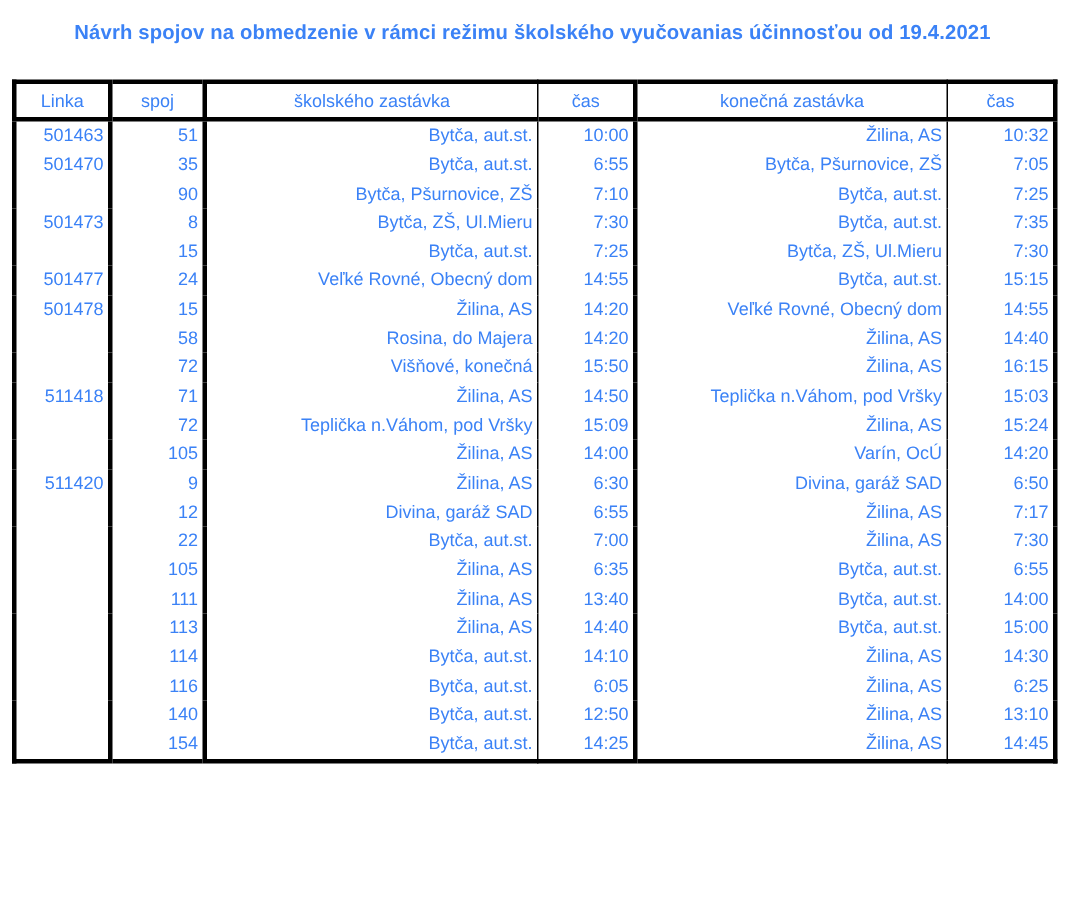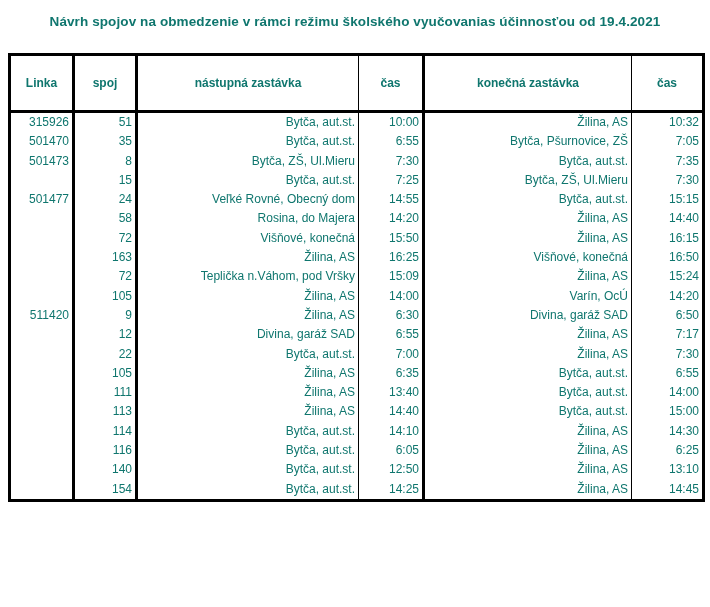--- a/index.html
+++ b/index.html
@@ -2,21 +2,21 @@
 <html><head>
 <meta charset="utf-8">
 <style>
   html, body { margin: 0; padding: 0; background: #ffffff; }
   .page {
     position: relative;
     width: 710px;
     height: 607px;
     background: #ffffff;
     font-family: "Liberation Sans", sans-serif;
-    color: #0f766e;
+    color: #3b82f6;
     overflow: hidden;
   }
   .title {
     position: absolute;
     top: 14px;
     left: 0;
     width: 100%;
     text-align: center;
     font-size: 13.5px;
     font-weight: bold;
@@ -26,25 +26,25 @@
     position: absolute;
     top: 53px;
     left: 8px;
     width: 694px;
     border-collapse: collapse;
     table-layout: fixed;
     border: 3px solid #000000;
     font-size: 12px;
   }
   table.timetable th {
-    font-weight: bold;
+    font-weight: normal;
     text-align: center;
     height: 22px;
     border-bottom: 3px solid #000000;
-    padding: 16px 3px;
+    padding: 0 3px;
     overflow: hidden;
     white-space: nowrap;
   }
   table.timetable td {
     height: 19.3px;
     padding: 0 3px;
     line-height: 19.3px;
     overflow: hidden;
     white-space: nowrap;
   }
@@ -68,42 +68,50 @@
       <col style="width:63px">
       <col style="width:222px">
       <col style="width:65px">
       <col style="width:208px">
       <col style="width:72px">
     </colgroup>
     <thead>
       <tr>
           <th class="c0">Linka</th>
           <th class="c1">spoj</th>
-          <th class="c2">nástupná zastávka</th>
+          <th class="c2">školského zastávka</th>
           <th class="c3">čas</th>
           <th class="c4">konečná zastávka</th>
           <th class="c5">čas</th>
         </tr>
     </thead>
     <tbody>
         <tr>
-          <td class="c0">315926</td>
+          <td class="c0">501463</td>
           <td class="c1">51</td>
           <td class="c2">Bytča, aut.st.</td>
           <td class="c3">10:00</td>
           <td class="c4">Žilina, AS</td>
           <td class="c5">10:32</td>
         </tr>
         <tr>
           <td class="c0">501470</td>
           <td class="c1">35</td>
           <td class="c2">Bytča, aut.st.</td>
           <td class="c3">6:55</td>
           <td class="c4">Bytča, Pšurnovice, ZŠ</td>
           <td class="c5">7:05</td>
+        </tr>
+        <tr>
+          <td class="c0"></td>
+          <td class="c1">90</td>
+          <td class="c2">Bytča, Pšurnovice, ZŠ</td>
+          <td class="c3">7:10</td>
+          <td class="c4">Bytča, aut.st.</td>
+          <td class="c5">7:25</td>
         </tr>
         <tr>
           <td class="c0">501473</td>
           <td class="c1">8</td>
           <td class="c2">Bytča, ZŠ, Ul.Mieru</td>
           <td class="c3">7:30</td>
           <td class="c4">Bytča, aut.st.</td>
           <td class="c5">7:35</td>
         </tr>
         <tr>
@@ -116,42 +124,50 @@
         </tr>
         <tr>
           <td class="c0">501477</td>
           <td class="c1">24</td>
           <td class="c2">Veľké Rovné, Obecný dom</td>
           <td class="c3">14:55</td>
           <td class="c4">Bytča, aut.st.</td>
           <td class="c5">15:15</td>
         </tr>
         <tr>
+          <td class="c0">501478</td>
+          <td class="c1">15</td>
+          <td class="c2">Žilina, AS</td>
+          <td class="c3">14:20</td>
+          <td class="c4">Veľké Rovné, Obecný dom</td>
+          <td class="c5">14:55</td>
+        </tr>
+        <tr>
           <td class="c0"></td>
           <td class="c1">58</td>
           <td class="c2">Rosina, do Majera</td>
           <td class="c3">14:20</td>
           <td class="c4">Žilina, AS</td>
           <td class="c5">14:40</td>
         </tr>
         <tr>
           <td class="c0"></td>
           <td class="c1">72</td>
           <td class="c2">Višňové, konečná</td>
           <td class="c3">15:50</td>
           <td class="c4">Žilina, AS</td>
           <td class="c5">16:15</td>
         </tr>
         <tr>
-          <td class="c0"></td>
-          <td class="c1">163</td>
-          <td class="c2">Žilina, AS</td>
-          <td class="c3">16:25</td>
-          <td class="c4">Višňové, konečná</td>
-          <td class="c5">16:50</td>
+          <td class="c0">511418</td>
+          <td class="c1">71</td>
+          <td class="c2">Žilina, AS</td>
+          <td class="c3">14:50</td>
+          <td class="c4">Teplička n.Váhom, pod Vršky</td>
+          <td class="c5">15:03</td>
         </tr>
         <tr>
           <td class="c0"></td>
           <td class="c1">72</td>
           <td class="c2">Teplička n.Váhom, pod Vršky</td>
           <td class="c3">15:09</td>
           <td class="c4">Žilina, AS</td>
           <td class="c5">15:24</td>
         </tr>
         <tr>

